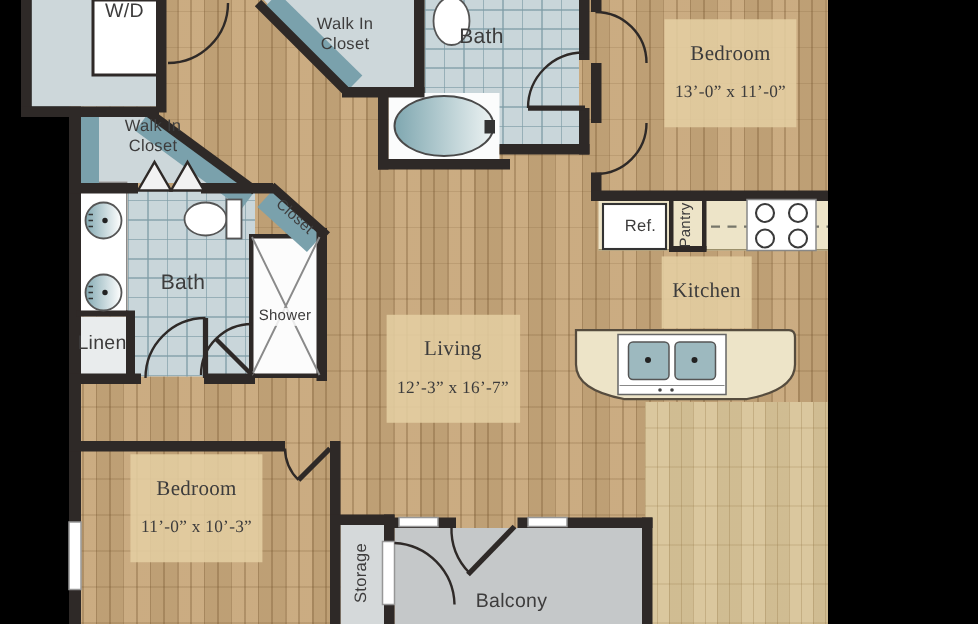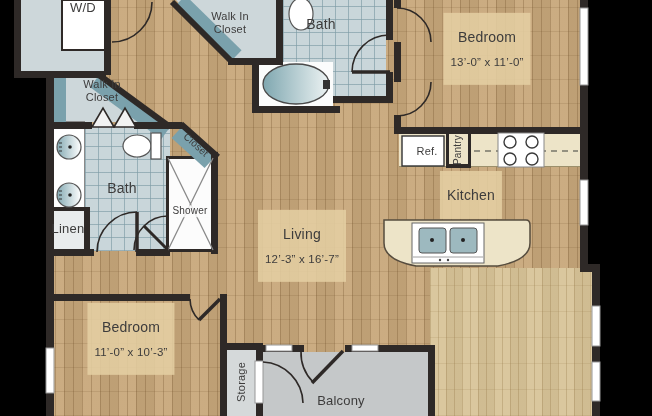--- a/index.html
+++ b/index.html
@@ -1,37 +1,37 @@
 <!DOCTYPE html>
 <html style="--wall: #2e2927; --wood: #c8a87b; --wood_light: #d8c498; --tile: #c9d6da; --teal: #7aa1ac; --room: #cdd7da; --counter: #ede4c8; --balcony: #c5c8c9;"><head>
 <meta charset="utf-8">
 <style>
   html,body{margin:0;padding:0;background:#000;}
-  #plan{position:relative;width:652px;height:416px;background:#000;overflow:hidden;
+  #plan{position:relative;width:552px;height:416px;background:#000;overflow:hidden;
         font-family:"Liberation Sans",sans-serif;}
   #plan *{box-sizing:border-box;}
   .abs{position:absolute;}
   .wood{background-color:var(--wood,#c8a87b);
     background-image:
       repeating-linear-gradient(90deg, rgba(110,78,40,.30) 0 1px, rgba(0,0,0,0) 1px 9px),
       repeating-linear-gradient(0deg, rgba(110,78,40,.16) 0 1px, rgba(0,0,0,0) 1px 24px),
       repeating-linear-gradient(90deg, rgba(255,255,255,.05) 0 18px, rgba(0,0,0,.05) 18px 36px);}
   .wood-light{background-color:var(--wood_light,#d8c498);
     background-image:
       repeating-linear-gradient(90deg, rgba(140,110,60,.28) 0 1px, rgba(0,0,0,0) 1px 8px),
       repeating-linear-gradient(0deg, rgba(140,110,60,.14) 0 1px, rgba(0,0,0,0) 1px 26px),
       repeating-linear-gradient(90deg, rgba(255,255,255,.06) 0 16px, rgba(0,0,0,.04) 16px 32px);}
   .tile{background-color:var(--tile,#c9d6da);
     background-image:
       repeating-linear-gradient(90deg, rgba(125,155,165,.65) 0 1px, rgba(0,0,0,0) 1px 13px),
       repeating-linear-gradient(0deg, rgba(125,155,165,.65) 0 1px, rgba(0,0,0,0) 1px 13px);}
   .room{background-color:var(--room,#cdd7da);}
   .lbl{position:absolute;transform:translate(-50%,-50%);color:#3d3c3c;text-align:center;
        white-space:nowrap;line-height:1.15;letter-spacing:.2px;}
-  .chip{background:rgba(228,206,162,.88);padding:16px 7px;}
+  .chip{background:rgba(228,206,162,.88);padding:16px 7px;font-family:Liberation Serif, serif;}
   .rname{font-size:14px;}
   .rdims{font-size:11.5px;margin-top:11px;}
   svg.overlay{position:absolute;left:0;top:0;pointer-events:none;}
 </style>
 </head>
 <body>
 
 <div id="plan">
 
   <div class="abs wood" style="left:46px;top:0;width:542px;height:416px"></div>

